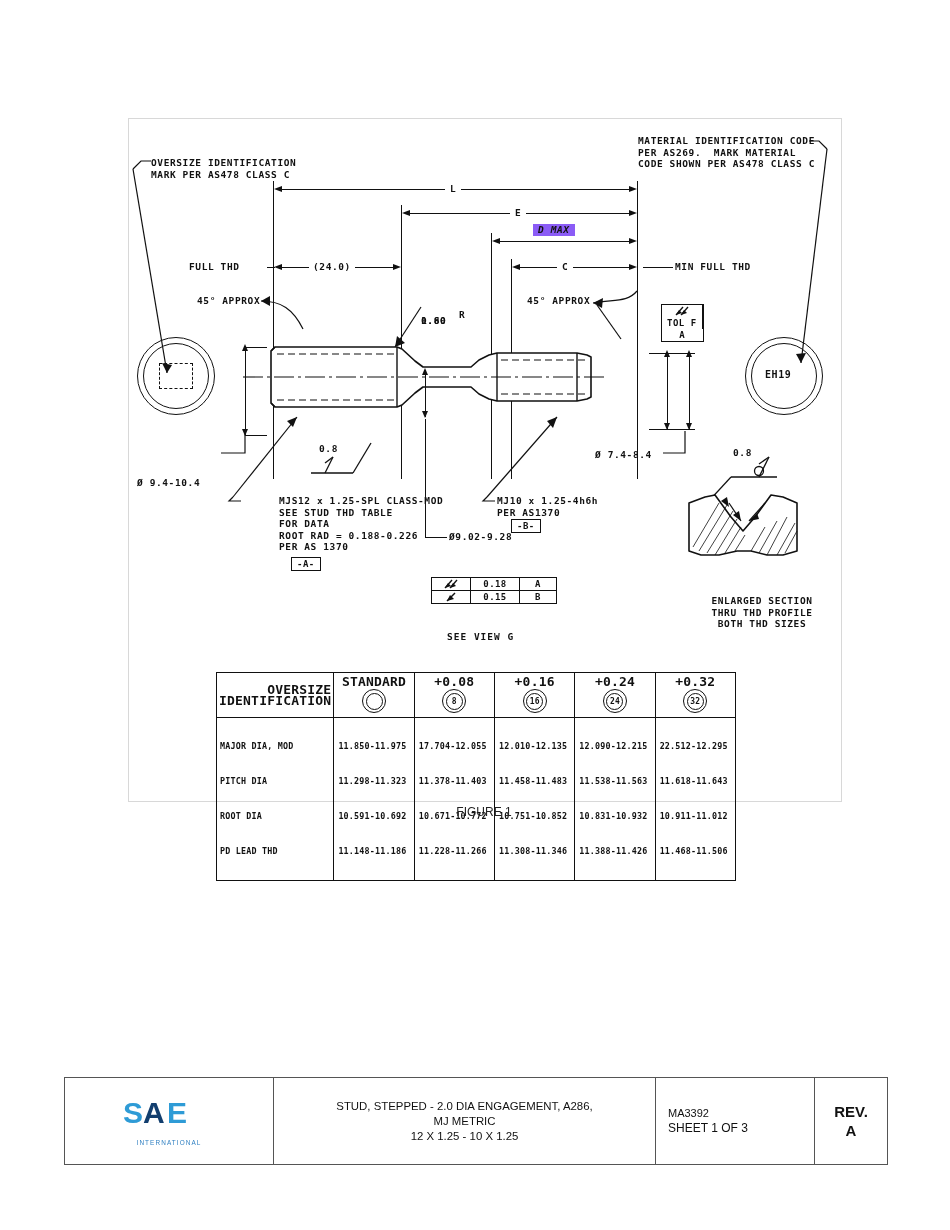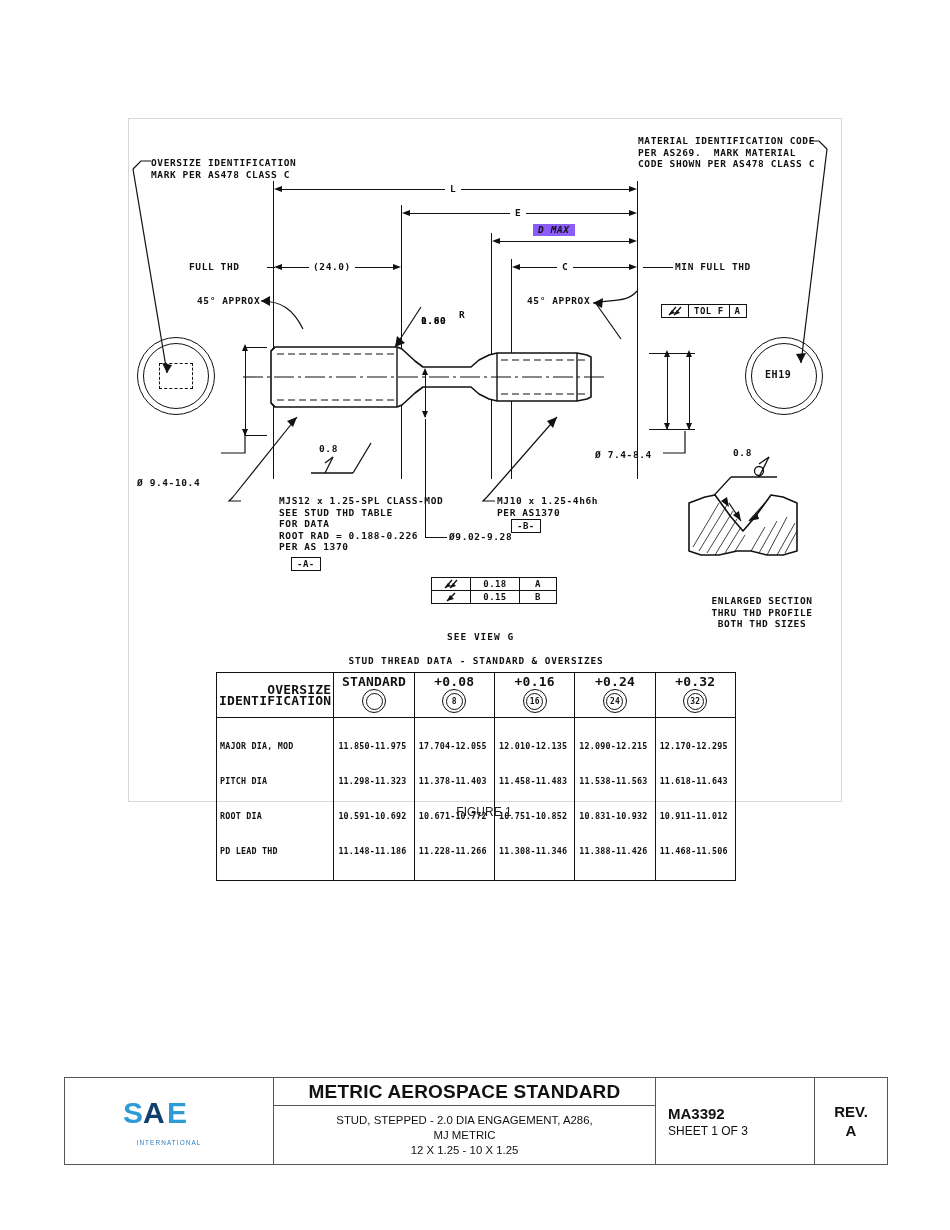--- a/index.html
+++ b/index.html
@@ -29,21 +29,21 @@
   .arw-d{border-left:3.2px solid transparent;border-right:3.2px solid transparent;border-top:7px solid #111;}
 
   
   .endcirc{position:absolute;border:1.6px solid #111;border-radius:50%;}
 
   
   .datum{position:absolute;border:1.3px solid #111;padding:1px 5px;font-size:9px;
          font-weight:bold;letter-spacing:.5px;background:#fff;}
 
   
-  .fcf{position:absolute;display:flex;border:1.2px solid #111;background:#fff;}
+  .fcf{position:absolute;display:flex;border:1.2px solid #111;background:#fff;flex-direction:column;}
   .fcf > div{border-right:1.2px solid #111;padding:1px 5px;font-size:9px;font-weight:bold;
              display:flex;align-items:center;justify-content:center;letter-spacing:.5px;}
   .fcf > div:last-child{border-right:none;}
   .fcf-stack{position:absolute;border:1.2px solid #111;background:#fff;}
   .fcf-row{display:flex;border-bottom:1.2px solid #111;}
   .fcf-row:last-child{border-bottom:none;}
   .fcf-row > div{border-right:1.2px solid #111;padding:1px 5px;font-size:9px;font-weight:bold;
              display:flex;align-items:center;justify-content:center;letter-spacing:.4px;}
   .fcf-row > div:last-child{border-right:none;}
 
@@ -70,21 +70,21 @@
       border:1.5px solid #555;display:flex;background:#fff;
       font-family:"Liberation Sans","DejaVu Sans",sans-serif;}
   #tb-logo{width:208px;border-right:1.5px solid #555;display:flex;align-items:center;justify-content:center;}
   #tb-mid{flex:1;display:flex;flex-direction:column;border-right:1.5px solid #555;}
   #tb-title{border-bottom:1.5px solid #555;text-align:center;font-weight:bold;font-size:19px;
       padding:3px 0 2px;letter-spacing:.2px;}
   #tb-sub{flex:1;display:flex;flex-direction:column;align-items:center;justify-content:center;
       font-size:11.4px;line-height:15px;text-align:center;padding:1px 4px;}
   #tb-num{width:146px;border-right:1.5px solid #555;display:flex;flex-direction:column;
       align-items:flex-start;justify-content:center;padding-left:12px;}
-  #tb-num .n{font-weight:bold;font-size:15px;text-align:center;}
+  #tb-num .n{font-weight:normal;font-size:11px;text-align:center;}
   #tb-num .s{font-size:12px;margin-top:2px;}
   #tb-rev{width:72px;display:flex;flex-direction:column;align-items:center;justify-content:center;
       font-weight:bold;font-size:15px;line-height:19px;}
 
   
   .sae-wrap{width:104px;text-align:center;}
   .sae-letters{font-family:"Liberation Sans","DejaVu Sans",sans-serif;font-weight:bold;
       font-size:31px;letter-spacing:-2px;line-height:31px;}
   .sae-intl{font-family:"Liberation Sans","DejaVu Sans",sans-serif;font-size:6.4px;
       letter-spacing:1.1px;color:#2E7FC1;margin-top:1px;}
@@ -334,21 +334,20 @@
       <polygon points="56,66 48,60 54,56" fill="#111"></polygon>
       <line x1="80" y1="48" x2="64" y2="66" stroke="#111" stroke-width="1.2"></line>
       <polygon points="64,66 72,58 74,64" fill="#111"></polygon>
     </svg>
     <div class="abs mono txt" style="left:568px;top:476px;text-align:center;width:130px;">ENLARGED SECTION
 THRU THD PROFILE
 BOTH THD SIZES</div>
 
   </div>
 
-  <div id="table-caption">STUD THREAD DATA - STANDARD &amp; OVERSIZES</div>
 
   <table id="thread-table">
     <tbody>
       <tr>
         <td class="tt-head" style="width:96px;">
           <div class="tt-head-lbl" style="white-space:pre;text-align:right;">OVERSIZE
 IDENTIFICATION</div>
         </td>
         <td class="tt-head">
           <div class="tt-head-lbl">STANDARD</div>
@@ -406,21 +405,21 @@
           <div>10.751-10.852</div>
           <div>11.308-11.346</div>
         </td>
         <td class="tt-val">
           <div>12.090-12.215</div>
           <div>11.538-11.563</div>
           <div>10.831-10.932</div>
           <div>11.388-11.426</div>
         </td>
         <td class="tt-val">
-          <div>12.170-12.295</div>
+          <div>22.512-12.295</div>
           <div>11.618-11.643</div>
           <div>10.911-11.012</div>
           <div>11.468-11.506</div>
         </td>
       </tr>
     </tbody>
   </table>
 
   <div id="figure-caption">FIGURE 1</div>
 
@@ -430,21 +429,20 @@
         <svg width="100" height="38" viewBox="0 0 100 38">
           <rect x="6" y="2" width="88" height="30" fill="#ffffff"></rect>
           <text x="4" y="27" class="sae-letters" fill="#2E9BD6" style="font-family:'Liberation Sans',sans-serif;font-weight:bold;font-size:30px;">S</text>
           <text x="48" y="27" fill="#2E9BD6" style="font-family:'Liberation Sans',sans-serif;font-weight:bold;font-size:30px;">E</text>
           <text x="24" y="27" fill="#123E6E" style="font-family:'Liberation Sans',sans-serif;font-weight:bold;font-size:30px;">A</text>
         </svg>
         <div class="sae-intl">INTERNATIONAL</div>
       </div>
     </div>
     <div id="tb-mid">
-      <div id="tb-title">METRIC AEROSPACE STANDARD</div>
       <div id="tb-sub">
         <div>STUD, STEPPED - 2.0 DIA ENGAGEMENT, A286,</div>
         <div>MJ METRIC</div>
         <div>12 X 1.25 - 10 X 1.25</div>
       </div>
     </div>
     <div id="tb-num">
       <div class="n">MA3392</div>
       <div class="s">SHEET 1 OF 3</div>
     </div>

